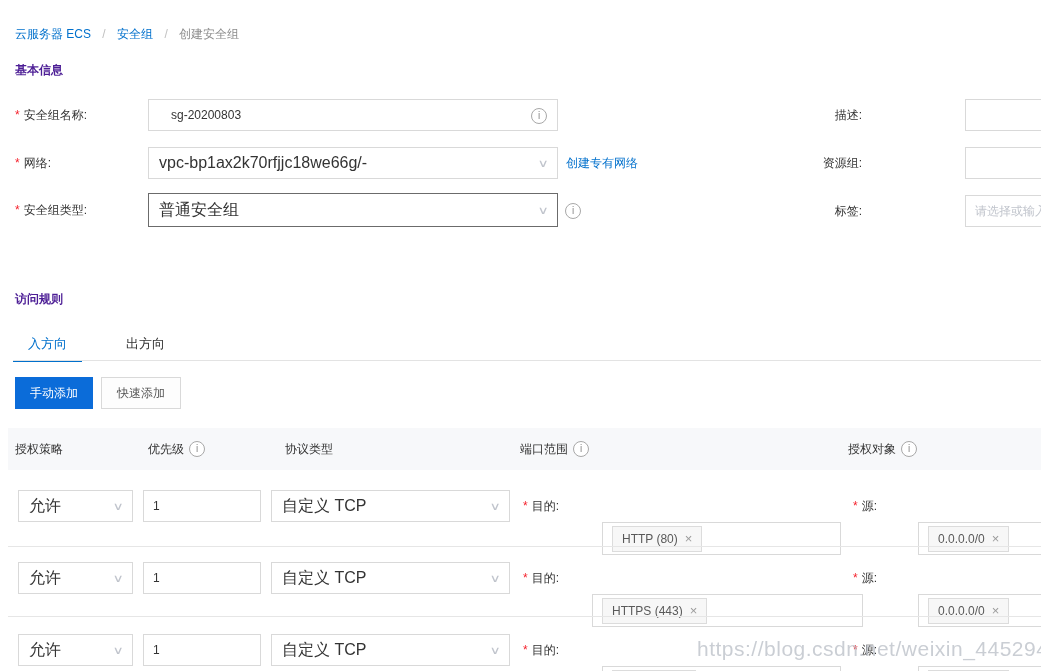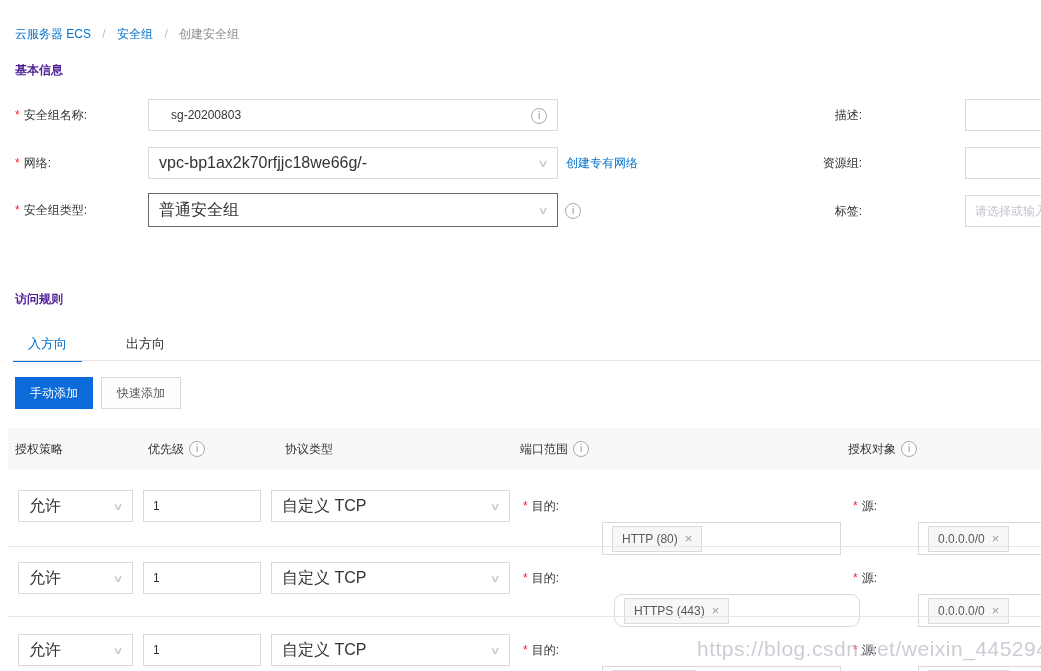--- a/index.html
+++ b/index.html
@@ -160,21 +160,21 @@
     <div class="cell select" style="left:18px;width:115px;">
         <span class="val">允许</span>
         <span class="chev">∨</span>
       </div>
     <input class="cell plain-input" style="left: 143px; width: 118px;" type="text" value="1">
     <div class="cell select" style="left:271px;width:239px;">
         <span class="val">自定义 TCP</span>
         <span class="chev">∨</span>
       </div>
     <div class="cell rlabel" style="left:523px;"><span class="req">*</span><span>目的:</span></div>
-    <div class="cell tagbox" style="left:614px;width:246px;border-radius:9px;">
+    <div class="cell tagbox" style="left:592px;width:271px;">
         <span class="tag">
           <span>HTTPS (443)</span>
           <span class="close">×</span>
         </span>
       </div>
     <div class="cell rlabel" style="left:853px;"><span class="req">*</span><span>源:</span></div>
     <div class="cell tagbox" style="left:918px;width:160px;">
         <span class="tag">
           <span>0.0.0.0/0</span>
           <span class="close">×</span>

